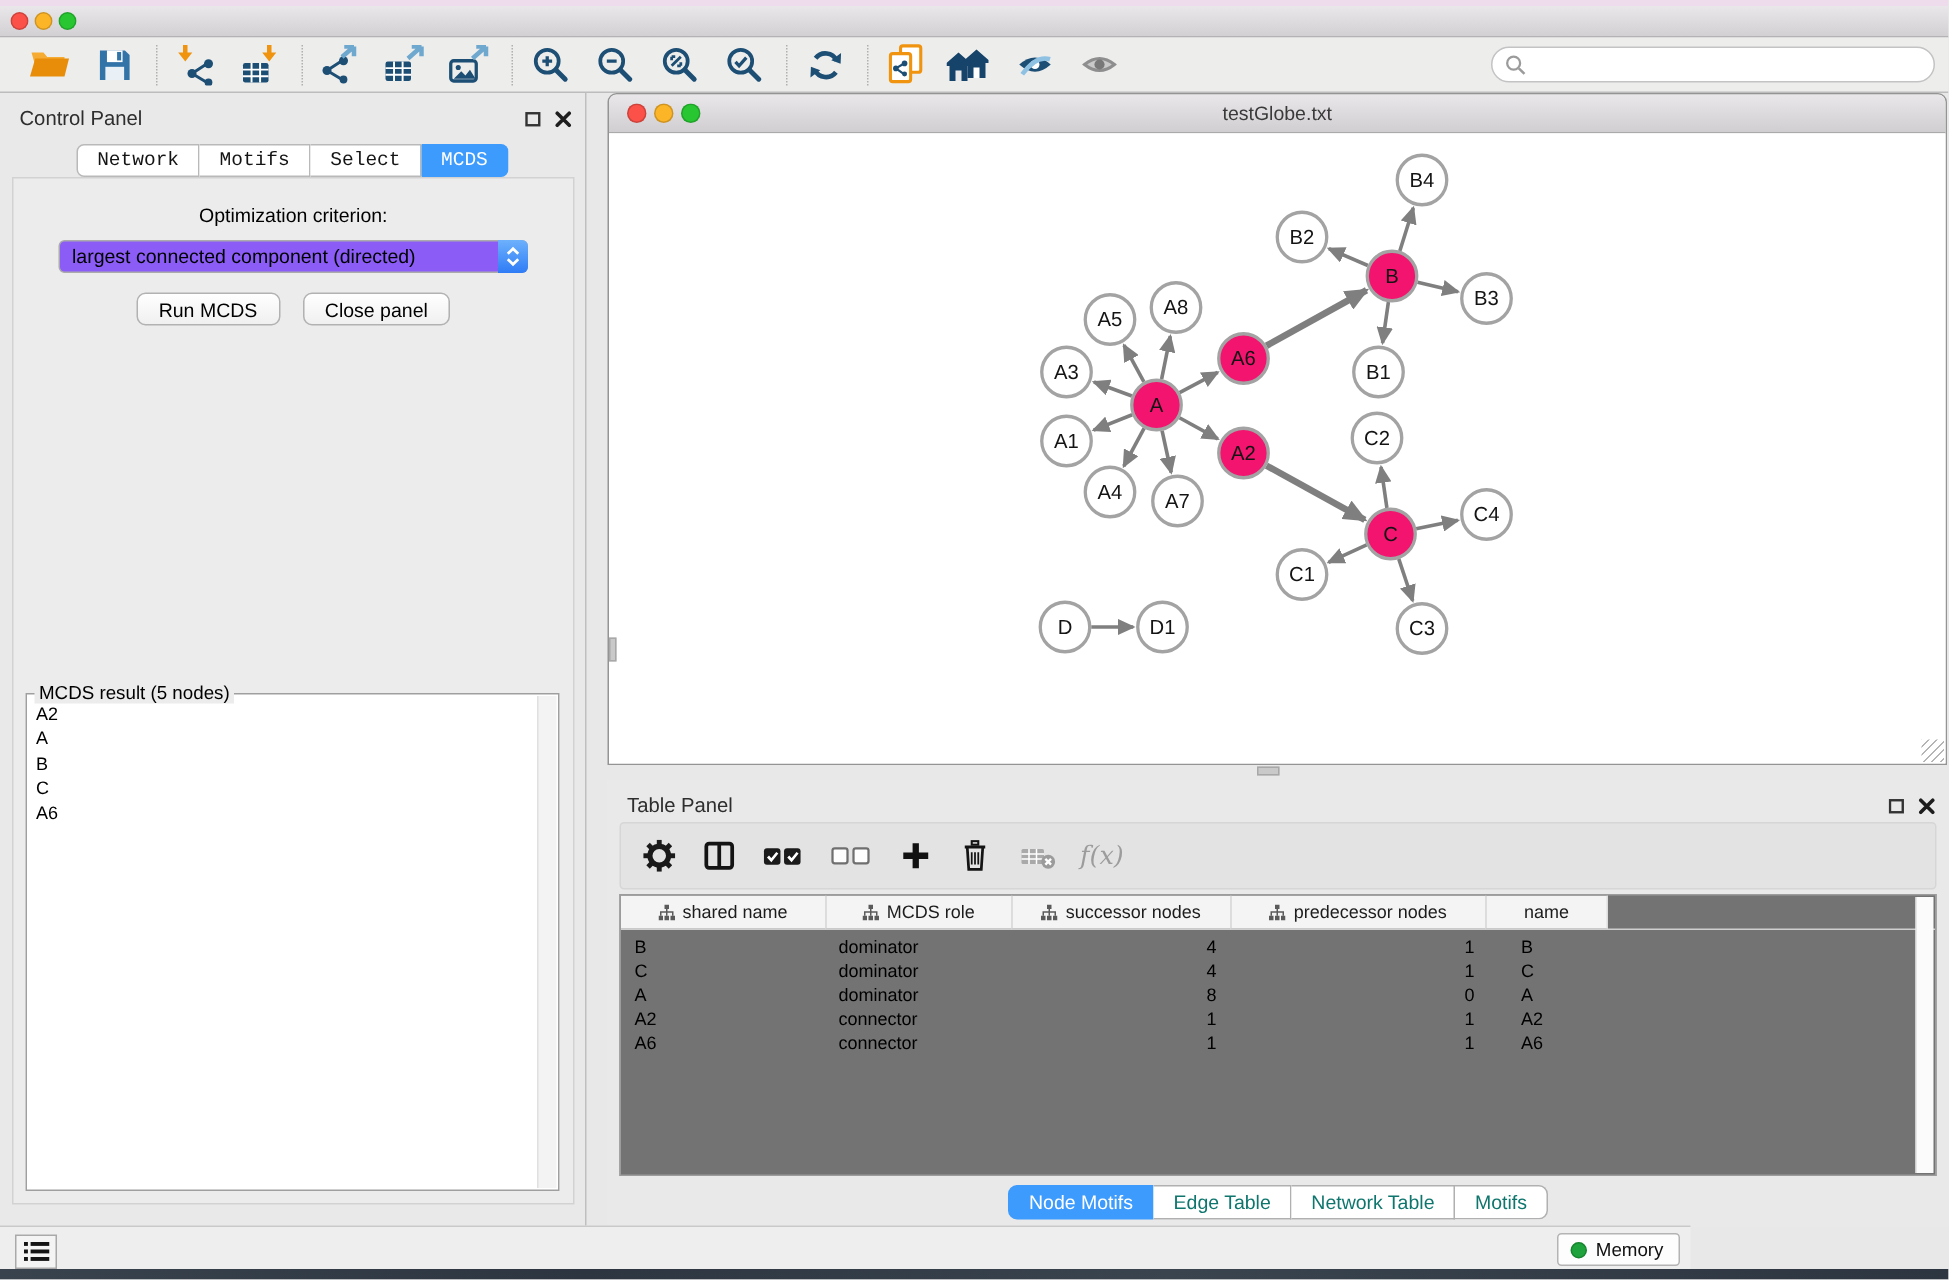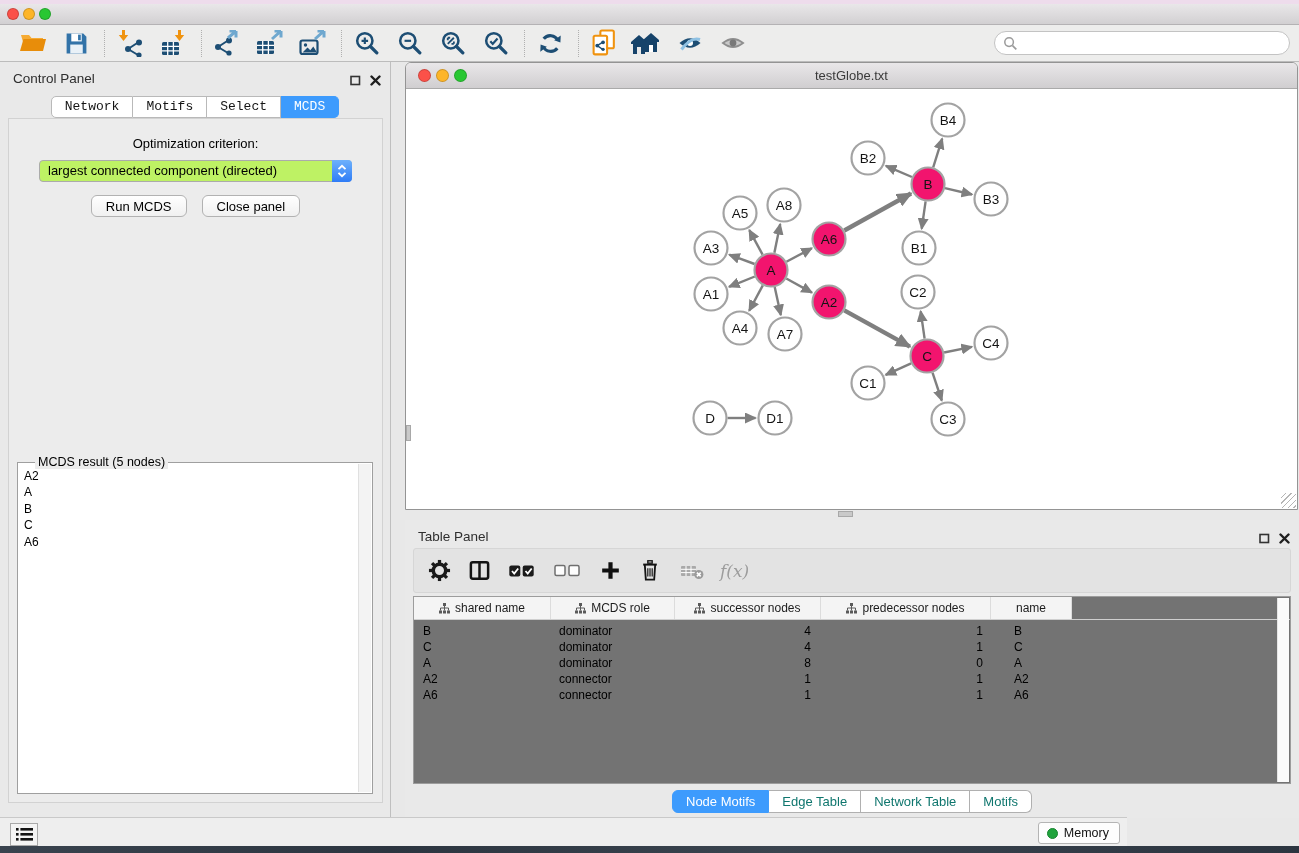--- a/index.html
+++ b/index.html
@@ -39,26 +39,26 @@
   #control-panel { position:absolute; left:0; top:62px; width:391px; height:756px; background:#e9e9e9; border-right:1px solid #bfbfbf; }
   .panel-title { position:absolute; left:13px; top:9px; font-size:13.5px; color:#2e2e2e; }
   .win-mini-btns { position:absolute; right:9px; top:10px; display:flex; gap:9px; }
   .cp-tabs { position:absolute; top:34px; left:0; right:0; display:flex; justify-content:center; }
   .cp-tab { height:22px; line-height:20px; padding:0 13px; background:#fff; border:1px solid #b9b9b9; border-left:none; font-size:13px; color:#141414; cursor:pointer;font-family:Liberation Mono, monospace; }
   .cp-tab:first-child { border-left:1px solid #b9b9b9; border-radius:5px 0 0 5px; }
   .cp-tab:last-child { border-radius:0 5px 5px 0; }
   .cp-tab.active { background:#3d9bfd; border-color:#3d9bfd; color:#fff; }
   .cp-body { position:absolute; top:56px; left:8px; right:7px; bottom:15px; background:#ececec; border:1px solid #d2d2d2; }
   .opt-label { margin-top:17px; text-align:center; font-size:13px; color:#000; }
-  .dropdown { margin:9px auto 0; width:313px; height:22px; background:#bef264; border:1px solid #ababab; border-radius:4px; position:relative; font-size:13px; line-height:20px; padding-left:8px; color:#000; cursor:pointer; }
+  .dropdown { margin:9px auto 0; width:313px; height:22px; background:#8b5cf6; border:1px solid #ababab; border-radius:4px; position:relative; font-size:13px; line-height:20px; padding-left:8px; color:#000; cursor:pointer; }
   .dd-stepper { position:absolute; right:-1px; top:-1px; width:20px; height:22px; border-radius:0 4px 4px 0; background:linear-gradient(#6db1fc,#2f7cf6); display:flex; align-items:center; justify-content:center; }
   .btn-row { display:flex; justify-content:center; gap:15px; margin-top:13px; }
   .mac-btn { height:22px; padding:0 14px; background:linear-gradient(#ffffff,#f0f0f0); border:1px solid #b2b2b2; border-radius:6px; font-size:13px; color:#000; cursor:pointer; }
   .result-box { position:absolute; left:8px; right:9px; top:343px; bottom:8px; border:1px solid #9f9f9f; background:#fff; }
-  .result-legend { position:absolute; top:-8px; left:5px; background:#ececec; padding:0 3px; font-size:12.5px; color:#000;margin-left:12px; }
+  .result-legend { position:absolute; top:-8px; left:5px; background:#ececec; padding:0 3px; font-size:12.5px; color:#000; }
   .result-list { position:absolute; top:2px; left:2px; right:16px; bottom:2px; font-size:12px; line-height:16.4px; padding:3px 0 0 4px; color:#000; overflow:hidden; }
   .result-scroll { position:absolute; top:1px; bottom:1px; right:1px; width:13px; background:#f3f3f3; border-left:1px solid #e0e0e0; }
   
   #network-window { position:absolute; left:405px; top:62px; width:893px; height:448px; border:1px solid #949494; border-radius:6px 6px 0 0; background:#fff; }
   .win-titlebar { position:relative; height:26px; background:linear-gradient(#e9e7e9,#d0ced0); border-bottom:1px solid #aaa; border-radius:5px 5px 0 0; }
   .win-titlebar .lights { left:12px; top:6px; gap:5px; }
   .win-titlebar .light { width:13px; height:13px; }
   .win-titlebar .title { position:absolute; left:0; right:0; top:5px; text-align:center; font-size:13px; color:#3a3a3a; }
   #graph-canvas { position:relative; width:100%; height:420px; background:#fff; }
   #graph { position:absolute; left:0; top:0; }

